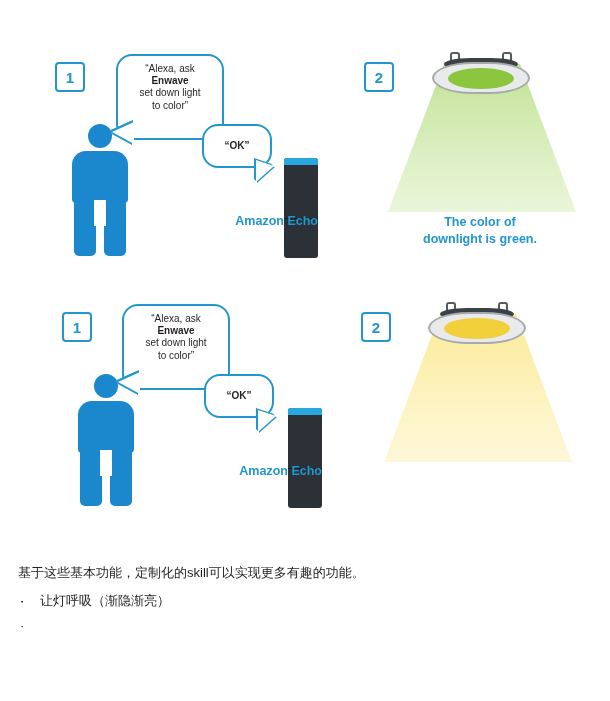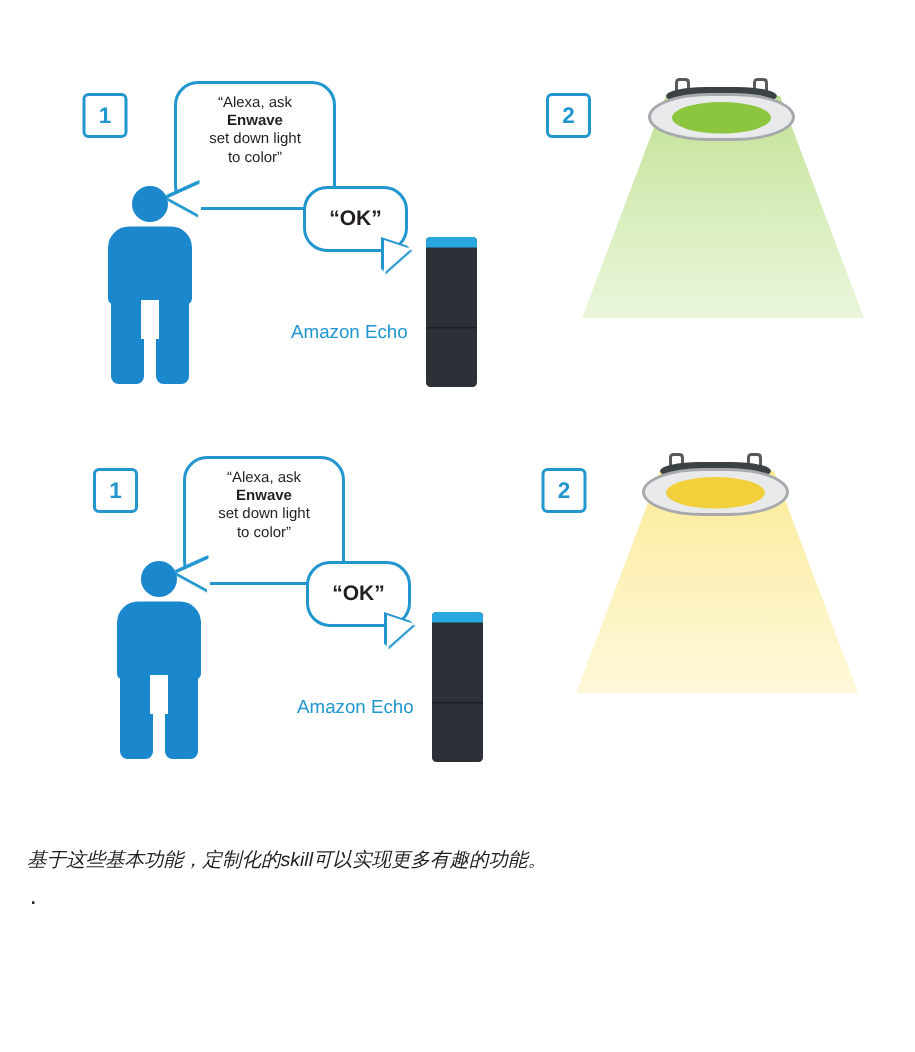--- a/index.html
+++ b/index.html
@@ -124,21 +124,21 @@
     border-style: solid;
     border-width: 10px 22px 12px 0;
     border-color: transparent #ffffff transparent transparent;
     filter: drop-shadow(-1.6px 1.2px 0 #2196cf) drop-shadow(-0.6px -1.6px 0 #2196cf);
   }
   .bubble-ok {
     left: 202px;
     top: 106px;
     width: 70px;
     height: 44px;
-    font-size: 14px;
+    font-size: 10px;
     font-weight: bold;
     display: flex;
     align-items: center;
     justify-content: center;
   }
   .bubble-tail-ok {
     position: absolute;
     left: 256px;
     top: 142px;
     width: 0; height: 0;
@@ -171,24 +171,24 @@
     left: 0; top: 60px;
     width: 34px;
     height: 1px;
     background: #1b2024;
   }
   .echo-label {
     position: absolute;
     left: 194px;
     top: 196px;
     width: 124px;
-    text-align: left;
+    text-align: right;
     color: #2196cf;
     font-size: 12.5px;
-    font-weight: normal;
+    font-weight: bold;
   }
 
   
   .fixture {
     position: absolute;
     left: 428px;
     top: 32px;
     width: 106px;
     height: 44px;
   }
@@ -255,21 +255,21 @@
 
   
   .bottom {
     position: absolute;
     left: 18px;
     top: 564px;
     width: 570px;
     font-size: 13px;
     color: #231f20;
   }
-  .bottom .intro { margin: 0 0 10px 0; line-height: 1.4; font-style: italic; }
+  .bottom .intro { margin: 0 0 10px 0; line-height: 1.4; }
   .bottom ul {
     list-style: none;
     margin: 0;
     padding: 0;
   }
   .bottom li {
     position: relative;
     padding-left: 22px;
     margin-bottom: 7px;
     line-height: 1.35;
@@ -337,20 +337,24 @@
     </svg>
 
     <div class="fixture">
       <div class="bracket-l"></div>
       <div class="bracket-r"></div>
       <div class="dark-top"></div>
       <div class="rim"></div>
       <div class="lens" id="lens-1" style="background: rgb(140, 198, 63);"></div>
     </div>
 
+    <div class="caption caption-1">
+      <span>The color of</span><br>
+      <span>downlight is green.</span>
+    </div>
   </div>
 
   <div class="scenario" id="scenario-2">
 
     <div class="step-box step-1" style="left:62px; top:50px;">1</div>
     <div class="step-box step-2" style="left:361px; top:50px;">2</div>
 
     <div class="person" style="left:70px; top:112px;">
       <div class="head"></div>
       <div class="torso"></div>
@@ -400,20 +404,21 @@
     <p class="intro">基于这些基本功能，定制化的skill可以实现更多有趣的功能。</p>
     <ul>
       <li>
         <span class="dot">·</span>
       </li>
       <li>
         <span class="dot">·</span>
       </li>
       <li>
         <span class="dot">·</span>
+        <span>让灯呼吸（渐隐渐亮）</span>
       </li>
       <li>
         <span class="dot">·</span>
       </li>
     </ul>
   </div>
 
 </div>
 
 </body></html>

